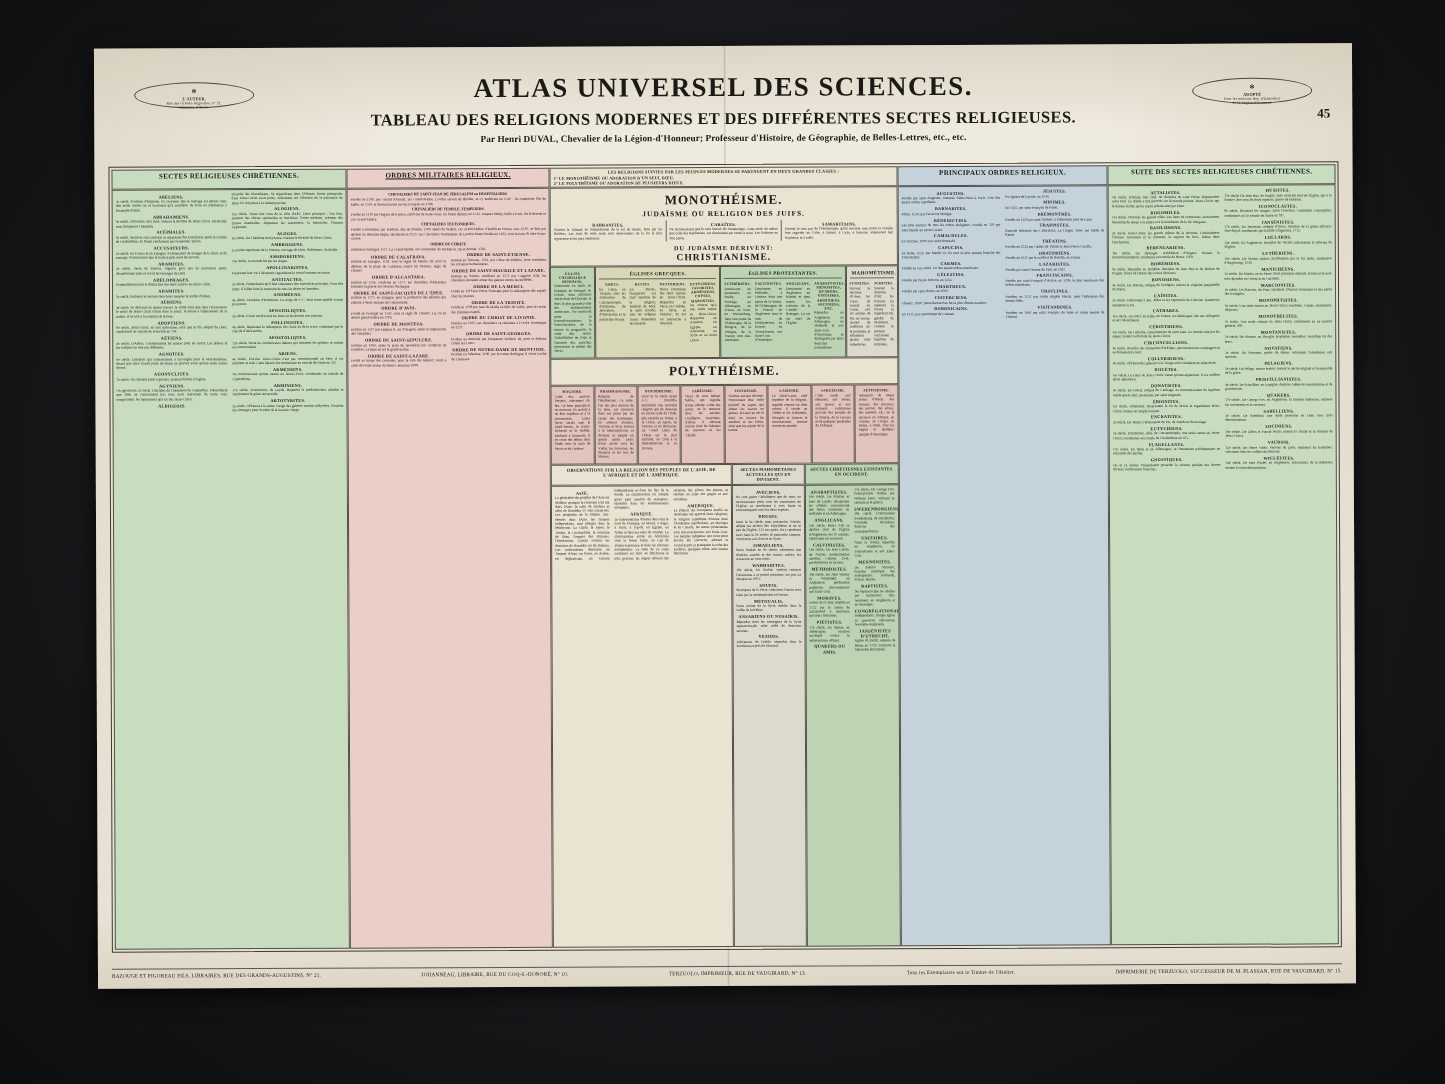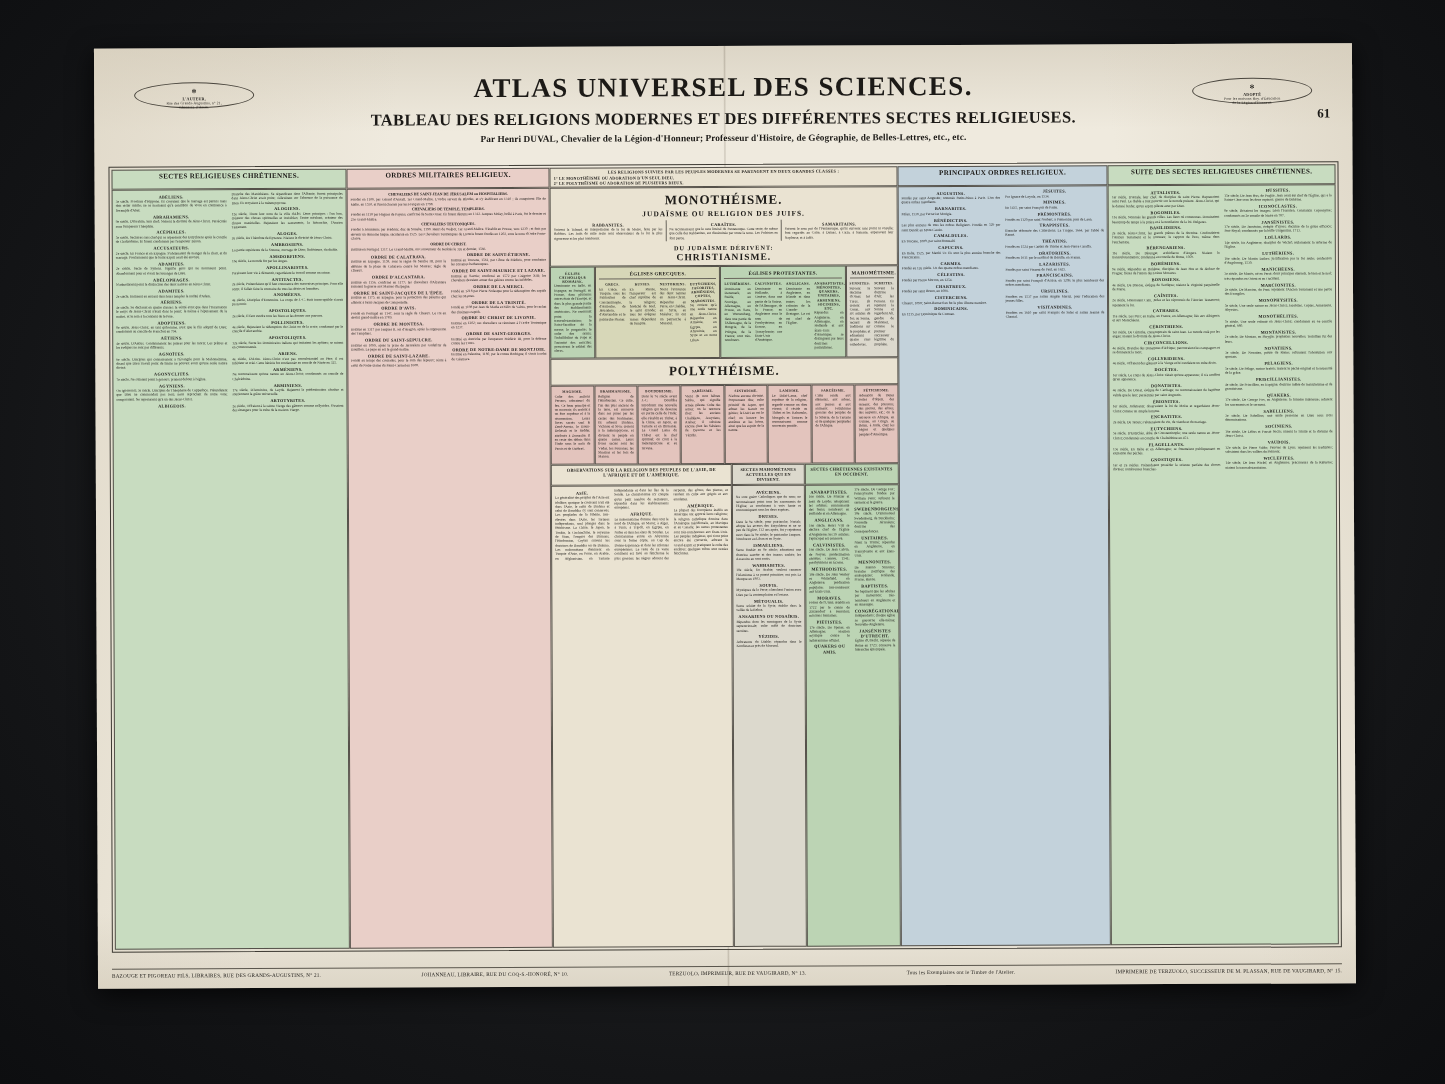--- a/index.html
+++ b/index.html
@@ -209,28 +209,28 @@
     </div>
     <div class="seal right">
       <span class="star">✻</span>
       <b>ADOPTÉ</b>
       <span>Pour les maisons Roy. d'Éducation</span><br>
       <span>de la Légion-d'Honneur.</span>
     </div>
     <h1 class="main-title">ATLAS UNIVERSEL DES SCIENCES.</h1>
     <h2 class="sub-title">TABLEAU DES RELIGIONS MODERNES ET DES DIFFÉRENTES SECTES RELIGIEUSES.</h2>
     <p class="byline">Par Henri DUVAL, Chevalier de la Légion-d'Honneur; Professeur d'Histoire, de Géographie, de Belles-Lettres, etc., etc.</p>
-    <div class="plate-no">61</div>
+    <div class="plate-no">45</div>
   </div>
 
   <div class="body-frame">
 
     <div class="row" style="flex:0 0 auto;">
       <div class="cell colhead tint-green" style="width:19.2%;">SECTES RELIGIEUSES CHRÉTIENNES.</div>
-      <div class="cell colhead tint-pink" style="width:16.6%;">ORDRES MILITAIRES RELIGIEUX.</div>
+      <div class="cell colhead tint-pink" style="width:16.6%;text-decoration:underline;">ORDRES MILITAIRES RELIGIEUX.</div>
       <div class="cell colhead tint-cream" style="width:28.4%; padding:1px 3px;">
         <div style="font-size:4.2px; font-weight:bold;">LES RELIGIONS SUIVIES PAR LES PEUPLES MODERNES SE PARTAGENT EN DEUX GRANDES CLASSES :</div>
         <div style="font-size:4px; text-align:left; margin-top:1px;">1° LE MONOTHÉISME OU ADORATION D'UN SEUL DIEU,</div>
         <div style="font-size:4px; text-align:left;">2° LE POLYTHÉISME OU ADORATION DE PLUSIEURS DIEUX.</div>
       </div>
       <div class="cell colhead tint-blue" style="width:17.2%;">PRINCIPAUX ORDRES RELIGIEUX.</div>
       <div class="cell colhead tint-green" style="width:18.6%;">SUITE DES SECTES RELIGIEUSES CHRÉTIENNES.</div>
     </div>
 
     <div class="row grow">

